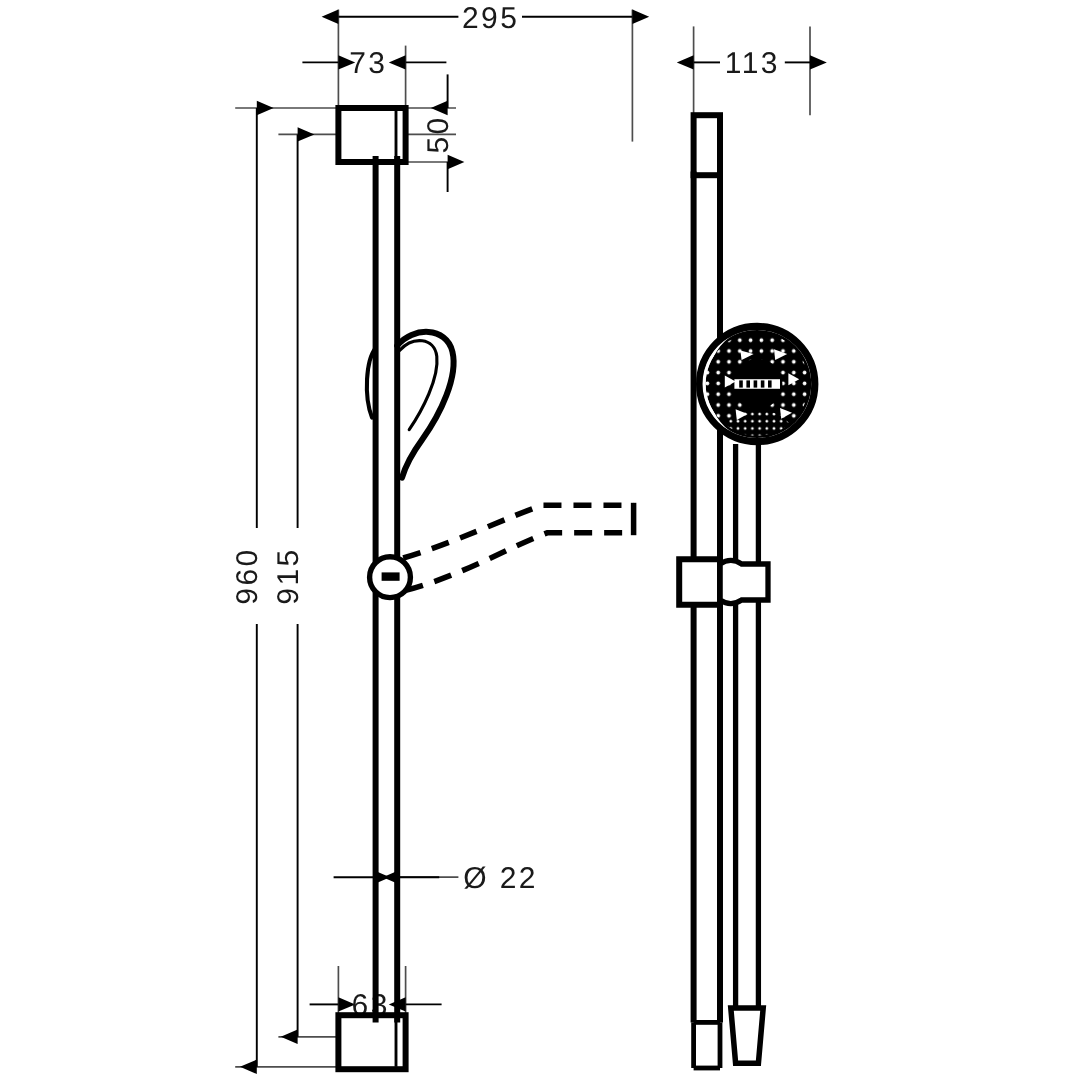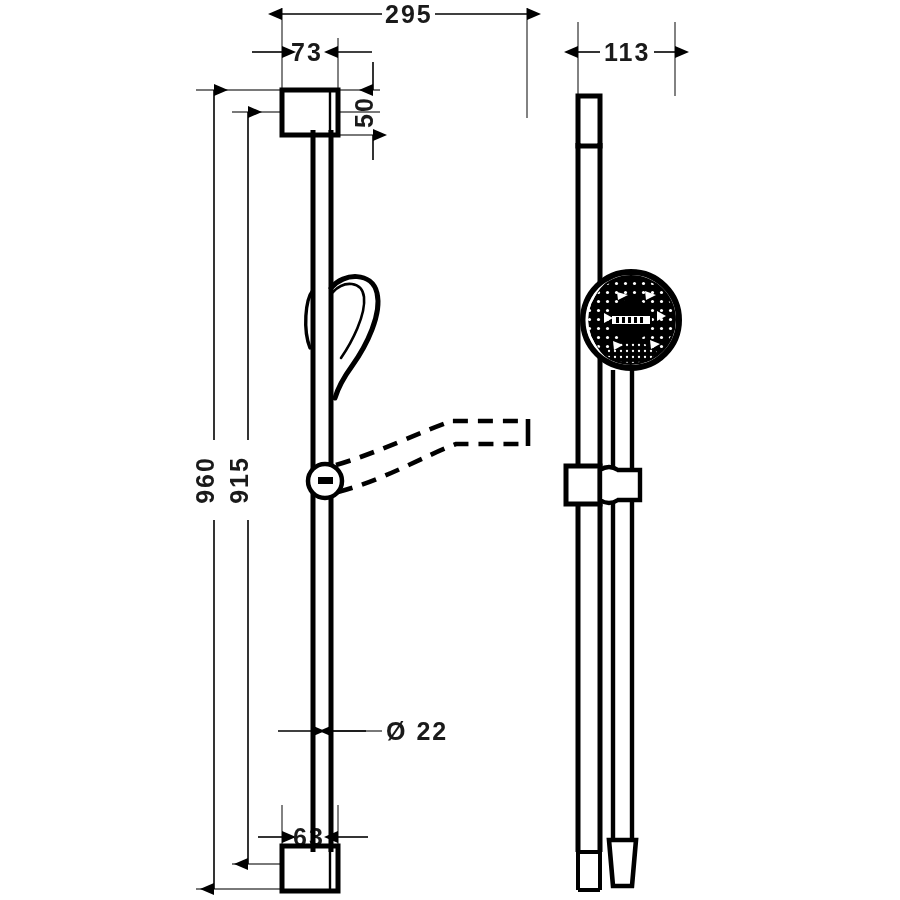--- a/index.html
+++ b/index.html
@@ -7,21 +7,20 @@
     padding: 0;
     background: #ffffff;
   }
   #page {
     position: relative;
     width: 900px;
     height: 900px;
     background: #737373;
     font-family: "Liberation Sans", sans-serif;
     overflow: hidden;
-    font-weight: bold;
   }
   #drawing {
     position: absolute;
     left: 0;
     top: 0;
     width: 900px;
     height: 900px;
   }
   .dim-text {
     font-family: "Liberation Sans", sans-serif;

